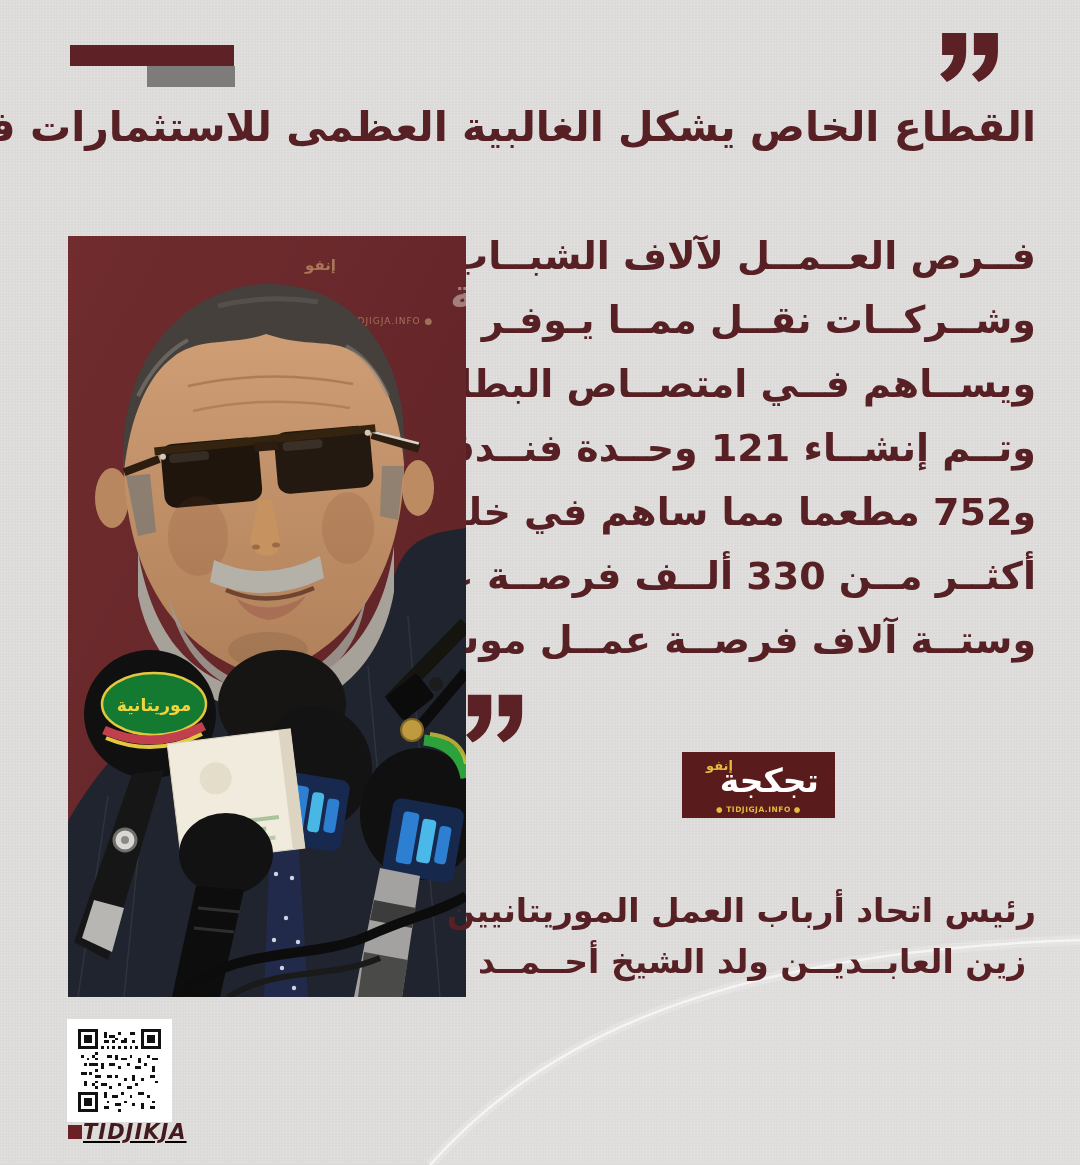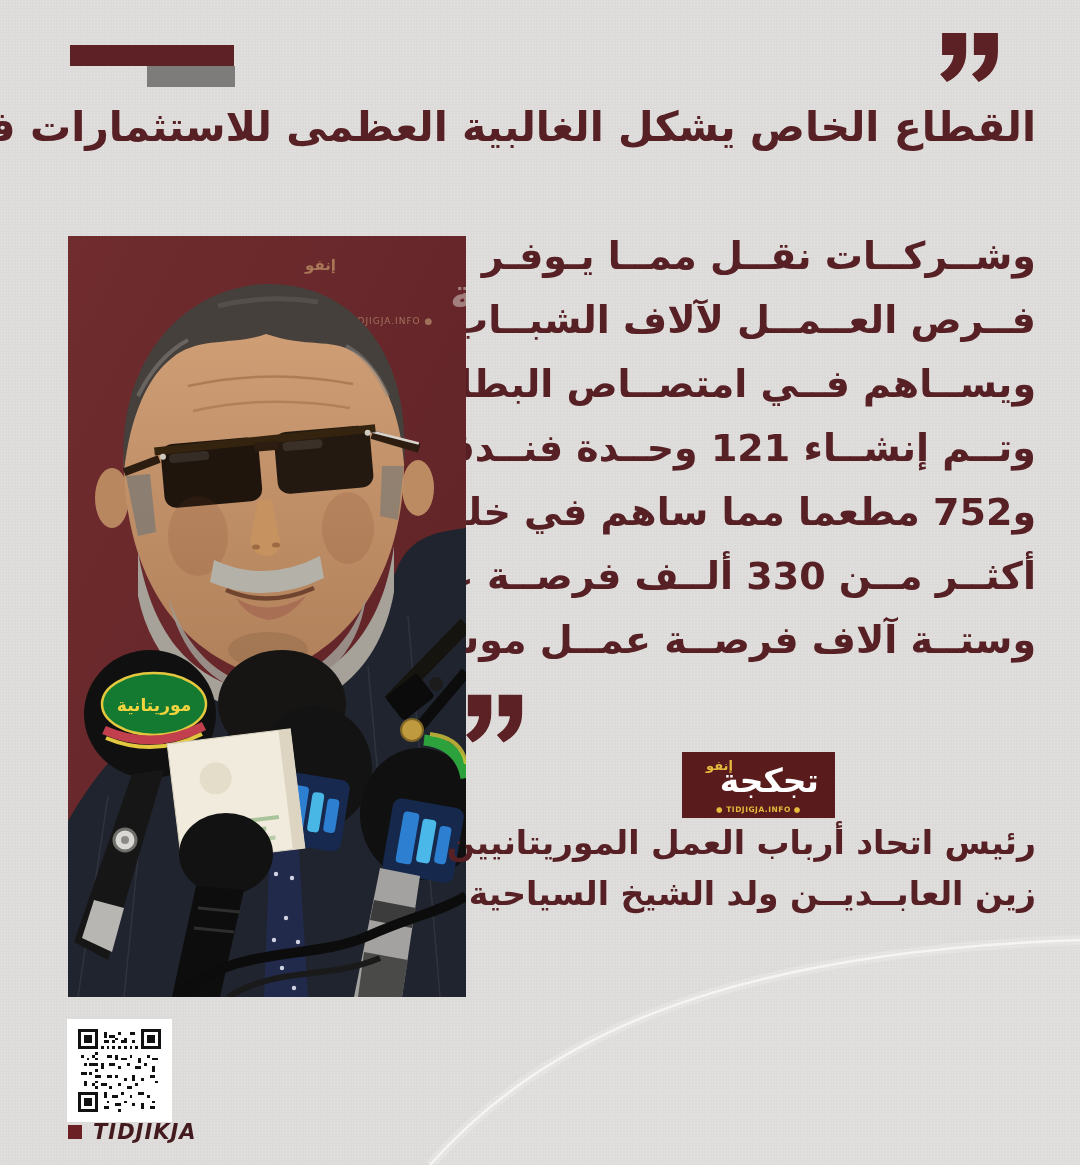--- a/index.html
+++ b/index.html
@@ -30,28 +30,28 @@
     font-size:38px;line-height:64px;
   }
   .qline{white-space:nowrap;height:64px;}
   .photo{position:absolute;left:68px;top:236px;width:398px;height:761px;margin:0;}
   .photo svg{display:block;width:100%;height:100%;}
   .logo{position:absolute;left:682px;top:752px;width:153px;height:66px;background:#591b1b;}
   .logo-word{position:absolute;right:16px;top:12px;font-size:33px;line-height:1;color:#ffffff;font-weight:700;direction:rtl;}
   .logo-tag{position:absolute;left:24px;top:6px;font-size:13px;color:#e7ba3e;font-weight:700;direction:rtl;}
   .logo-site{position:absolute;left:0;bottom:4px;width:100%;text-align:center;font-size:7.5px;letter-spacing:.5px;color:#e7ba3e;font-weight:700;}
   .attr{
-    position:absolute;left:478px;top:817px;width:558px;
+    position:absolute;left:478px;top:885px;width:558px;
     direction:rtl;text-align:left;color:#572025;font-weight:700;
     font-size:33px;line-height:51px;
   }
   .attr div{white-space:nowrap;}
   .qr-card{position:absolute;left:67px;top:1019px;width:105px;height:103px;background:#ffffff;}
   .qr-card svg{position:absolute;left:11px;top:10px;width:83px;height:83px;shape-rendering:crispEdges;}
-  .brand{position:absolute;left:68px;top:1120px;display:flex;align-items:center;gap:11px;}
+  .brand{position:absolute;left:68px;top:1120px;display:flex;align-items:center;gap:1px;text-decoration:underline;}
   .brand-sq{width:14px;height:14px;background:#6b2025;display:inline-block;}
   .brand-text{font-size:21px;font-weight:700;font-style:italic;letter-spacing:1px;color:#431a1d;}
 </style>
 </head>
 <body>
 
 <div class="canvas">
 
   <svg class="swoosh" viewBox="0 0 1080 1165">
     <path d="M430,1165 C540,1040 720,952 1080,940 L1080,1165 Z" fill="rgba(255,255,255,0.06)"></path>
@@ -67,22 +67,22 @@
       <path fill="#5c2125" d="M2,1 h25 v20 c0,15 -8,25 -20,31 l-7,-8 c9,-6 13,-12 14,-20 h-12 z"></path>
       <path fill="#5c2125" d="M35,1 h25 v20 c0,15 -8,25 -20,31 l-7,-8 c9,-6 13,-12 14,-20 h-12 z"></path>
     </svg>
   </div>
 
   <div class="quote-full" dir="rtl">
     <div class="qline">القطاع الخاص يشكل الغالبية العظمى للاستثمارات في</div>
   </div>
 
   <div class="quote-narrow" dir="rtl">
+    <div class="qline">فــرص العــمــل لآلاف الشبــاب</div>
     <div class="qline">وشــركــات نقــل ممــا يـوفـر</div>
-    <div class="qline">فــرص العــمــل لآلاف الشبــاب</div>
     <div class="qline">ويســاهم فــي امتصــاص البطالة</div>
     <div class="qline">وتــم إنشــاء 121 وحــدة فنــدقيــة</div>
     <div class="qline">و752 مطعما مما ساهم في خلــق</div>
     <div class="qline">أكثــر مــن 330 ألــف فرصــة عمــل</div>
     <div class="qline">وستــة آلاف فرصــة عمــل موسمية</div>
   </div>
 
   <div class="qmark qmark-bottom">
     <svg viewBox="0 0 62 54">
       <path fill="#5c2125" d="M2,1 h25 v20 c0,15 -8,25 -20,31 l-7,-8 c9,-6 13,-12 14,-20 h-12 z"></path>
@@ -240,21 +240,21 @@
   </figure>
 
   <div class="logo">
     <span class="logo-tag">إنفو</span>
     <span class="logo-word">تجكجة</span>
     <span class="logo-site">● TIDJIGJA.INFO ●</span>
   </div>
 
   <div class="attr" dir="rtl">
     <div>رئيس اتحاد أرباب العمل الموريتانيين</div>
-    <div>زين العابــديــن ولد الشيخ السياحية</div>
+    <div>زين العابــديــن ولد الشيخ أحــمــد</div>
   </div>
 
   <div class="qr-card">
     <svg viewBox="0 0 29 29">
       <rect width="29" height="29" fill="#ffffff"></rect>
       <g fill="#111111">
         <rect x="0" y="0" width="7" height="7"></rect>
           <rect x="22" y="0" width="7" height="7"></rect>
           <rect x="0" y="22" width="7" height="7"></rect>
       </g>

